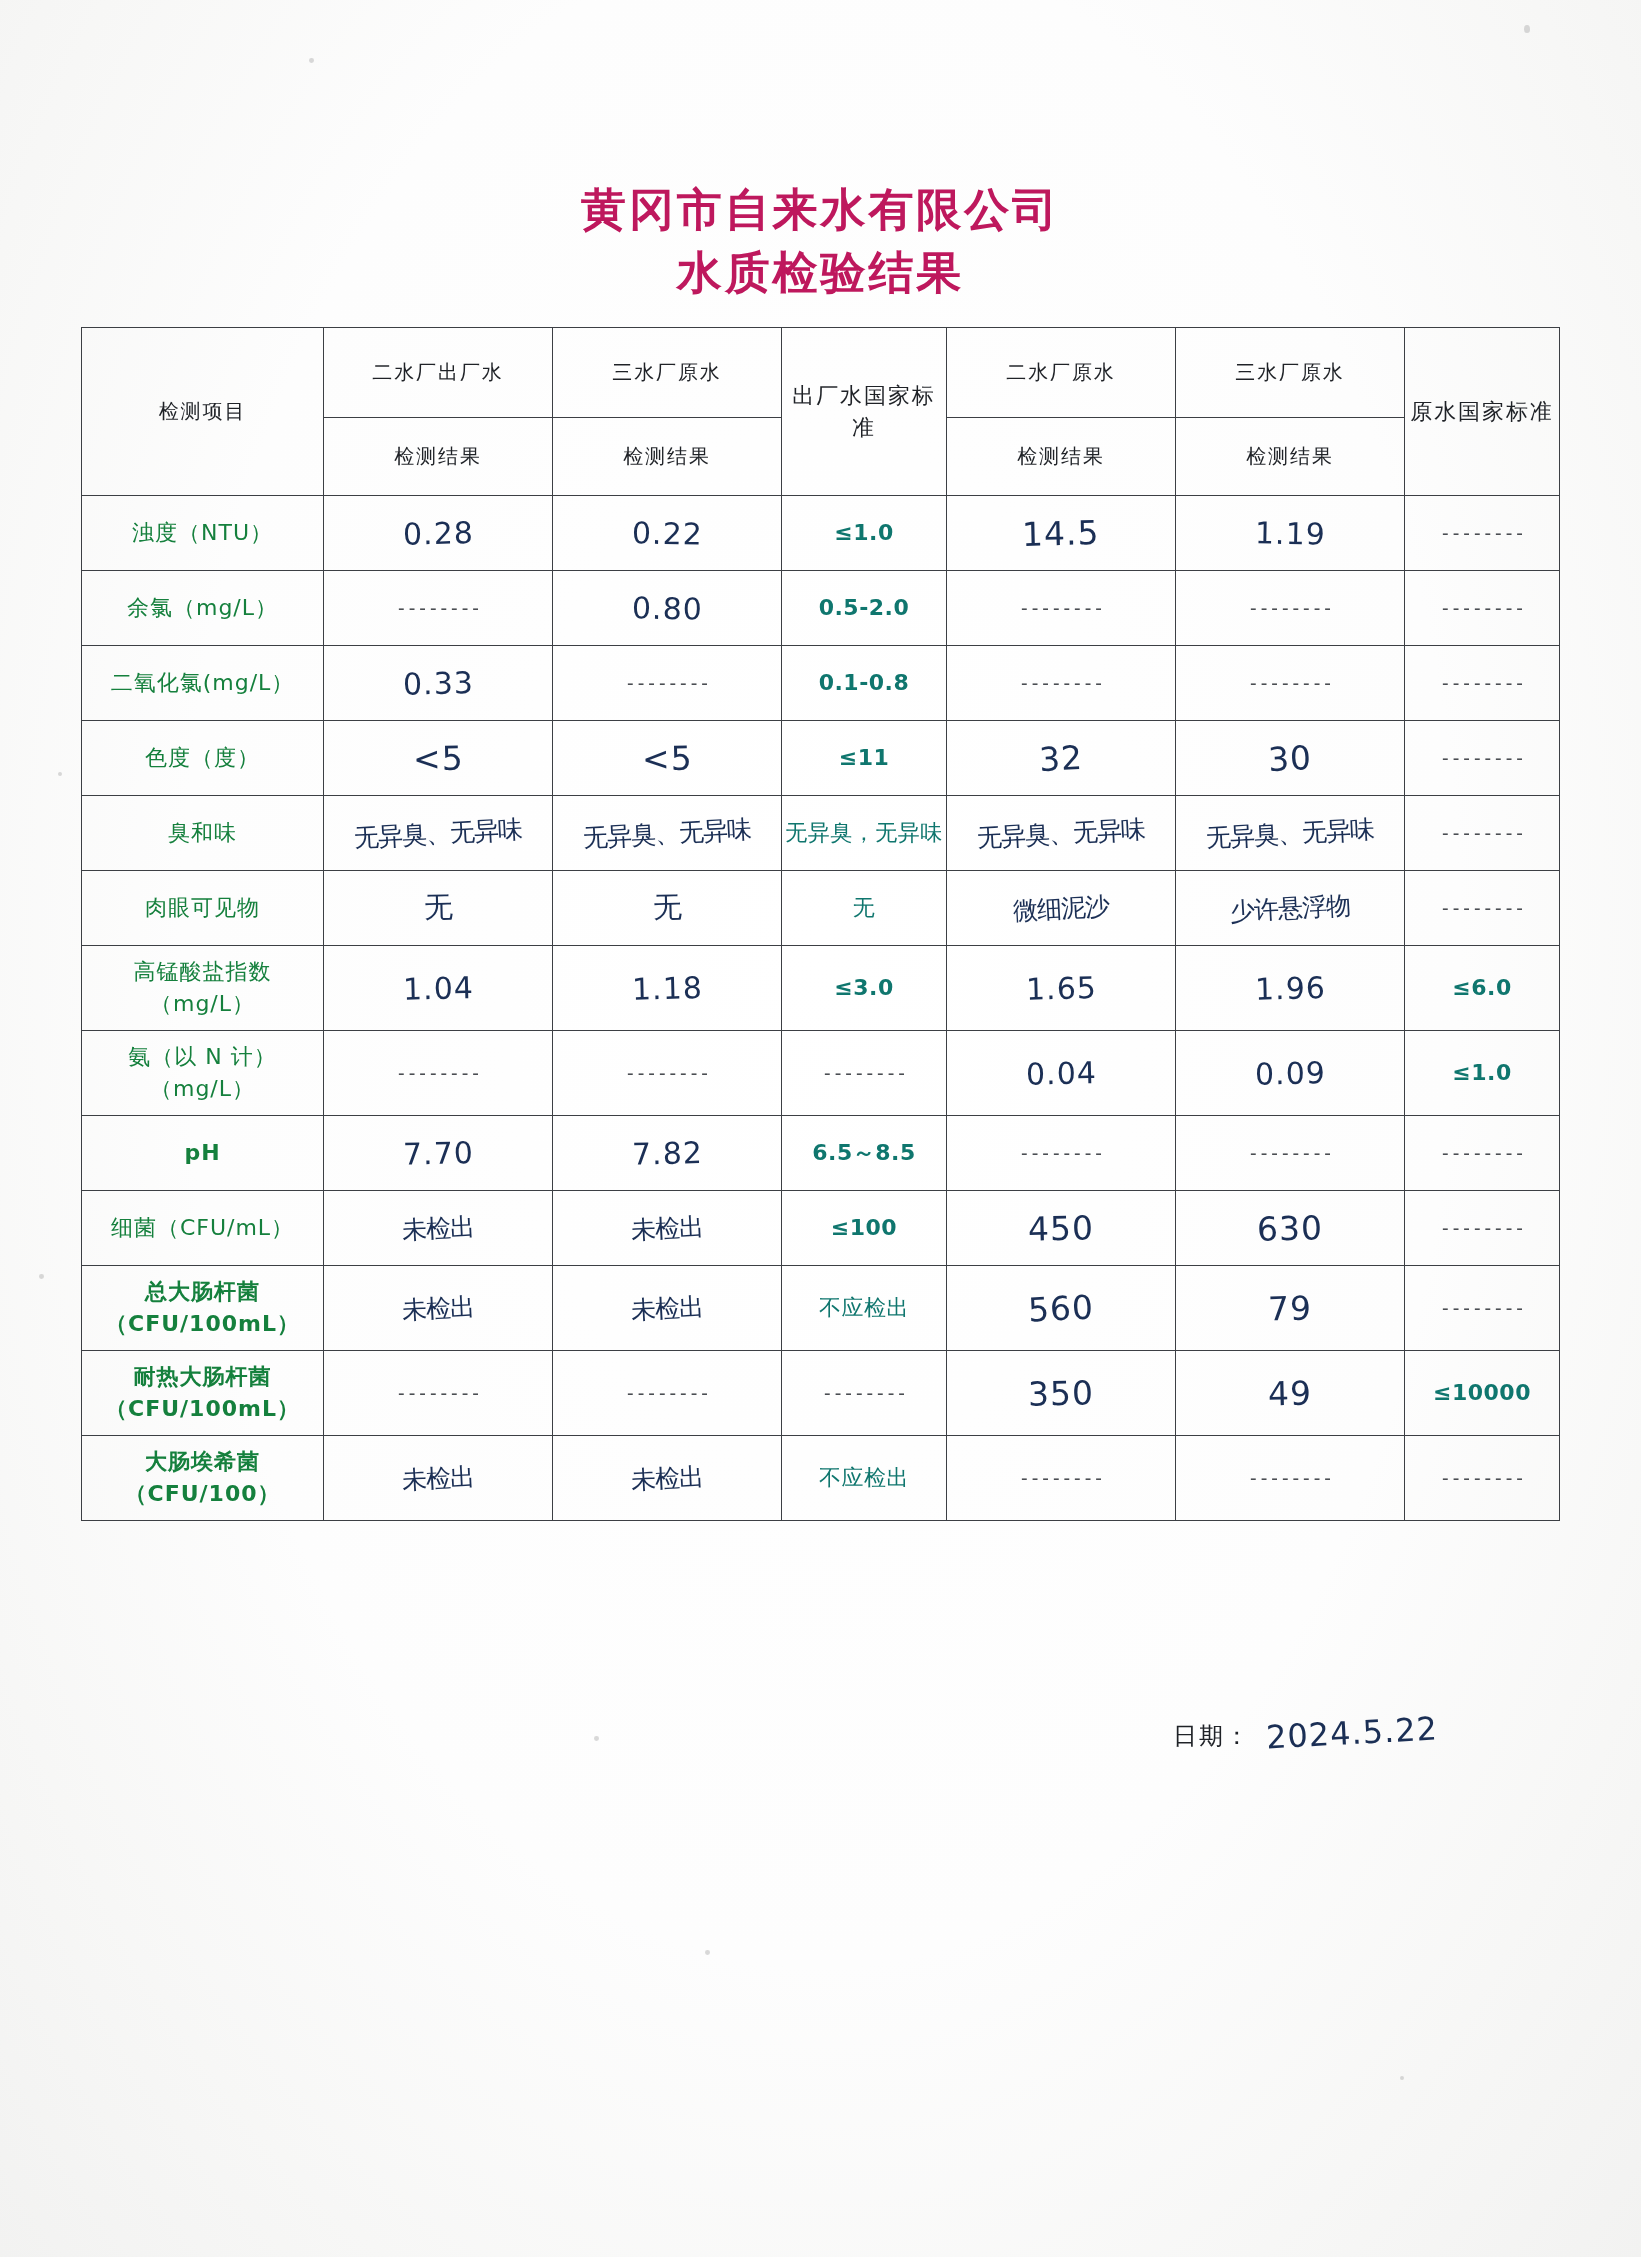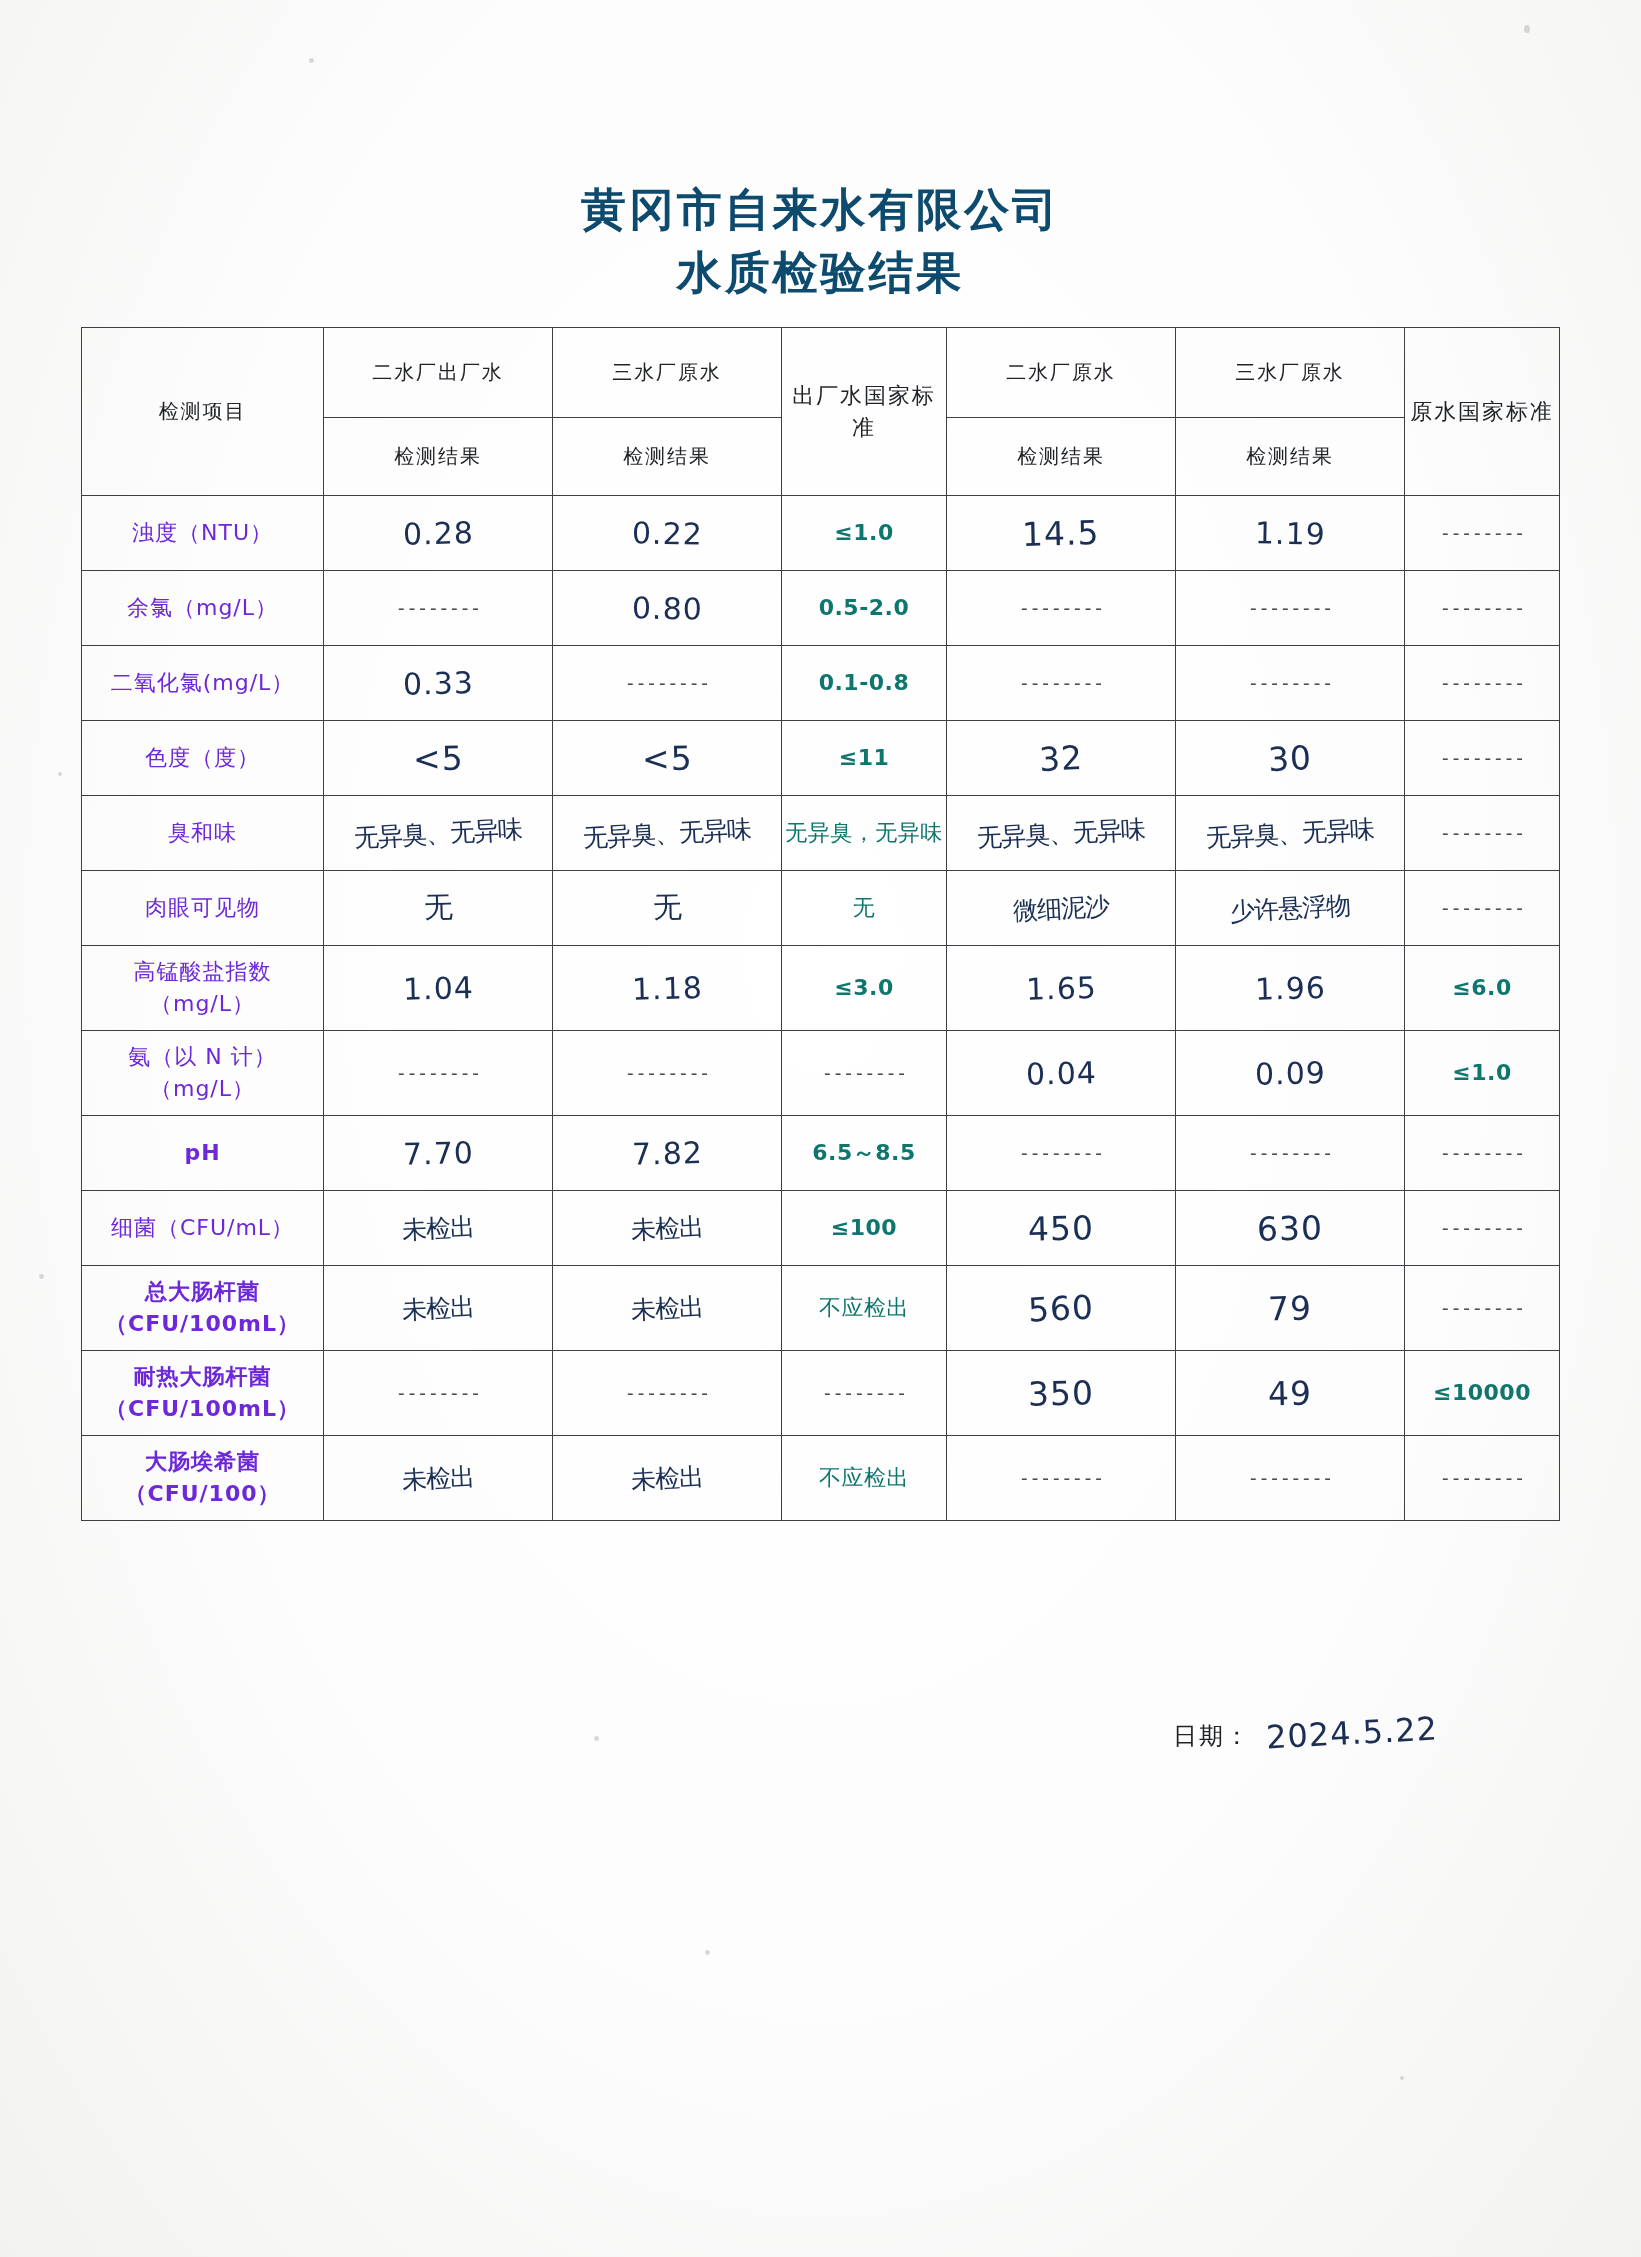--- a/index.html
+++ b/index.html
@@ -37,21 +37,21 @@
 
   
   .title-block {
     text-align: center;
     margin-top: 183px;
   }
   .title-line-1, .title-line-2 {
     font-family: "DejaVu Sans", "Liberation Sans", sans-serif;
     font-weight: 700;
     letter-spacing: 2.9px;
-    color: #0c4a6e;
+    color: #be185d;
   }
   .title-line-1 {
     font-size: 45px;
     line-height: 1.18;
   }
   .title-line-2 {
     font-size: 45px;
     line-height: 1.30;
     margin-top: 7.7px;
   }
@@ -91,21 +91,21 @@
   }
   .h-label.small {
     font-size: 22px;
     line-height: 1.45;
   }
 
   td.item {
     font-family: "DejaVu Sans", "Liberation Sans", sans-serif;
     font-size: 22px;
     letter-spacing: 1px;
-    color: #6d28d9;
+    color: #15803d;
     line-height: 1.45;
     padding: 5.8px 3.9px;
   }
   td.item.bold {
     font-weight: 700;
   }
   td.std {
     font-family: "DejaVu Sans", "Liberation Sans", sans-serif;
     font-size: 22px;
     font-weight: 700;

